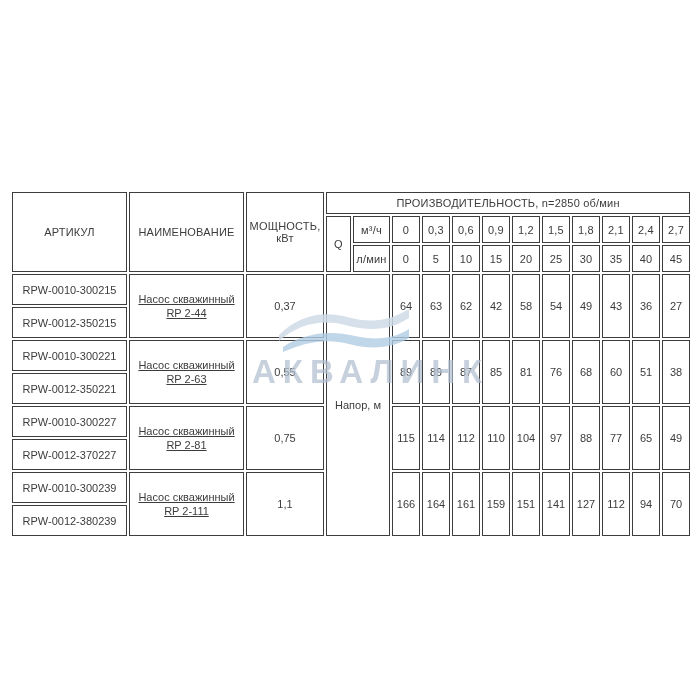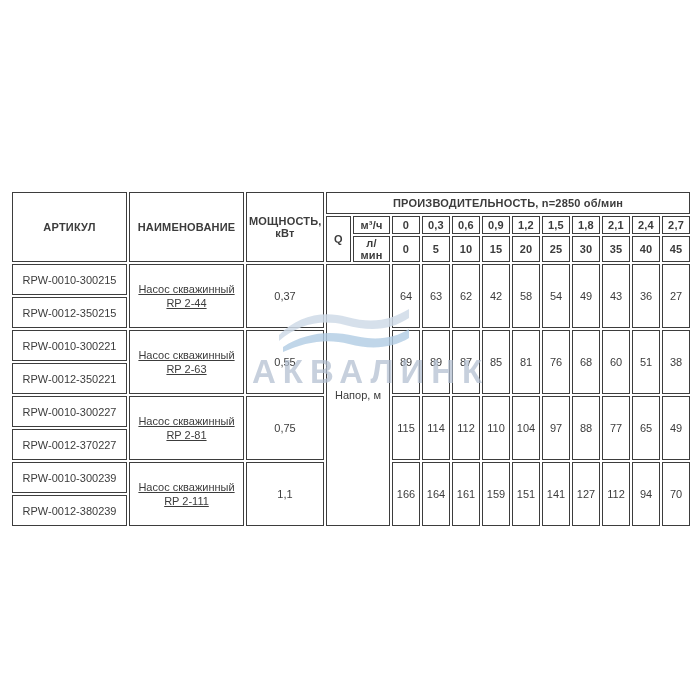--- a/index.html
+++ b/index.html
@@ -29,25 +29,25 @@
     font-size: 11px;
     color: #3c3c3c;
     background: #ffffff;
     overflow: hidden;
     padding: 0 2px;
     vertical-align: middle;
     text-align: center;
   }
   td.hdr {
     background: #d2d2d2;
-    font-weight: bold;
+    font-weight: normal;
     letter-spacing: 0.2px;
   }
   .r-head1 td { height: 22px; }
-  .r-head2 td, .r-head3 td { height: 18px; }
+  .r-head2 td, .r-head3 td { height: 27px; }
   .r-art td { height: 31px; }
   td.art {
     text-align: left;
     padding-left: 6px;
     white-space: nowrap;
     font-size: 11px;
   }
   td.name {
     text-align: left;
     padding-left: 6px;

